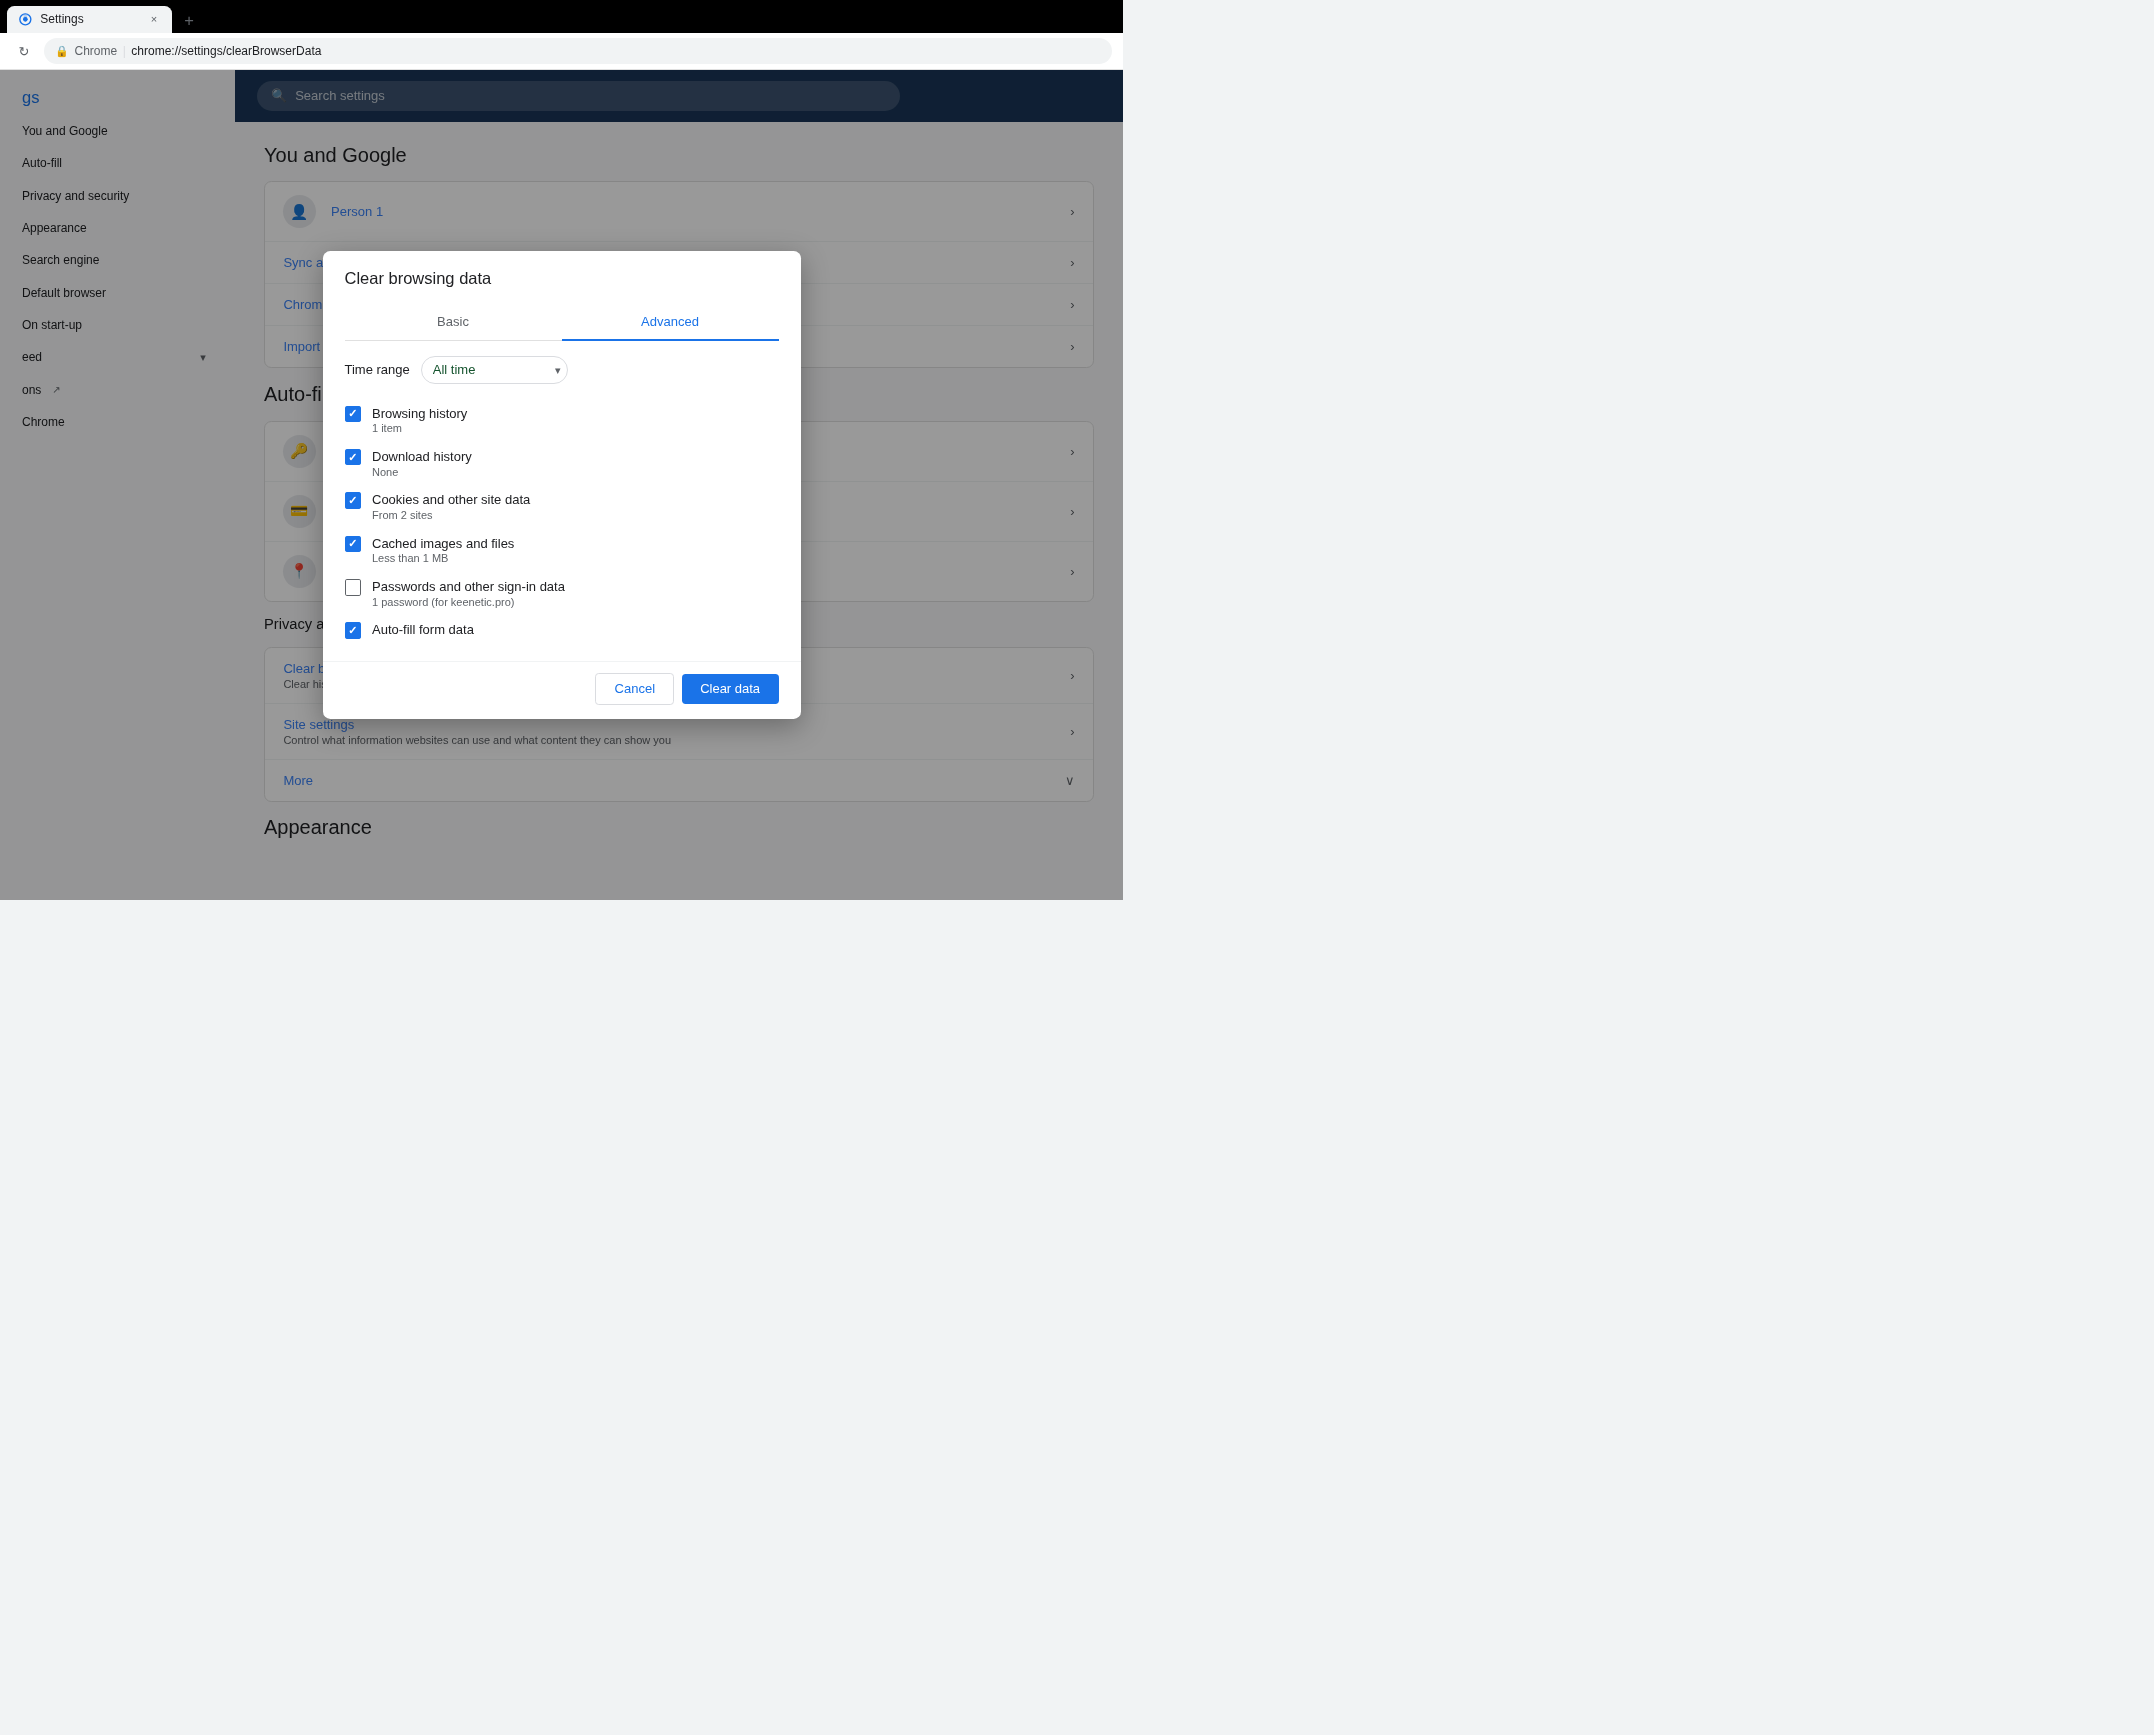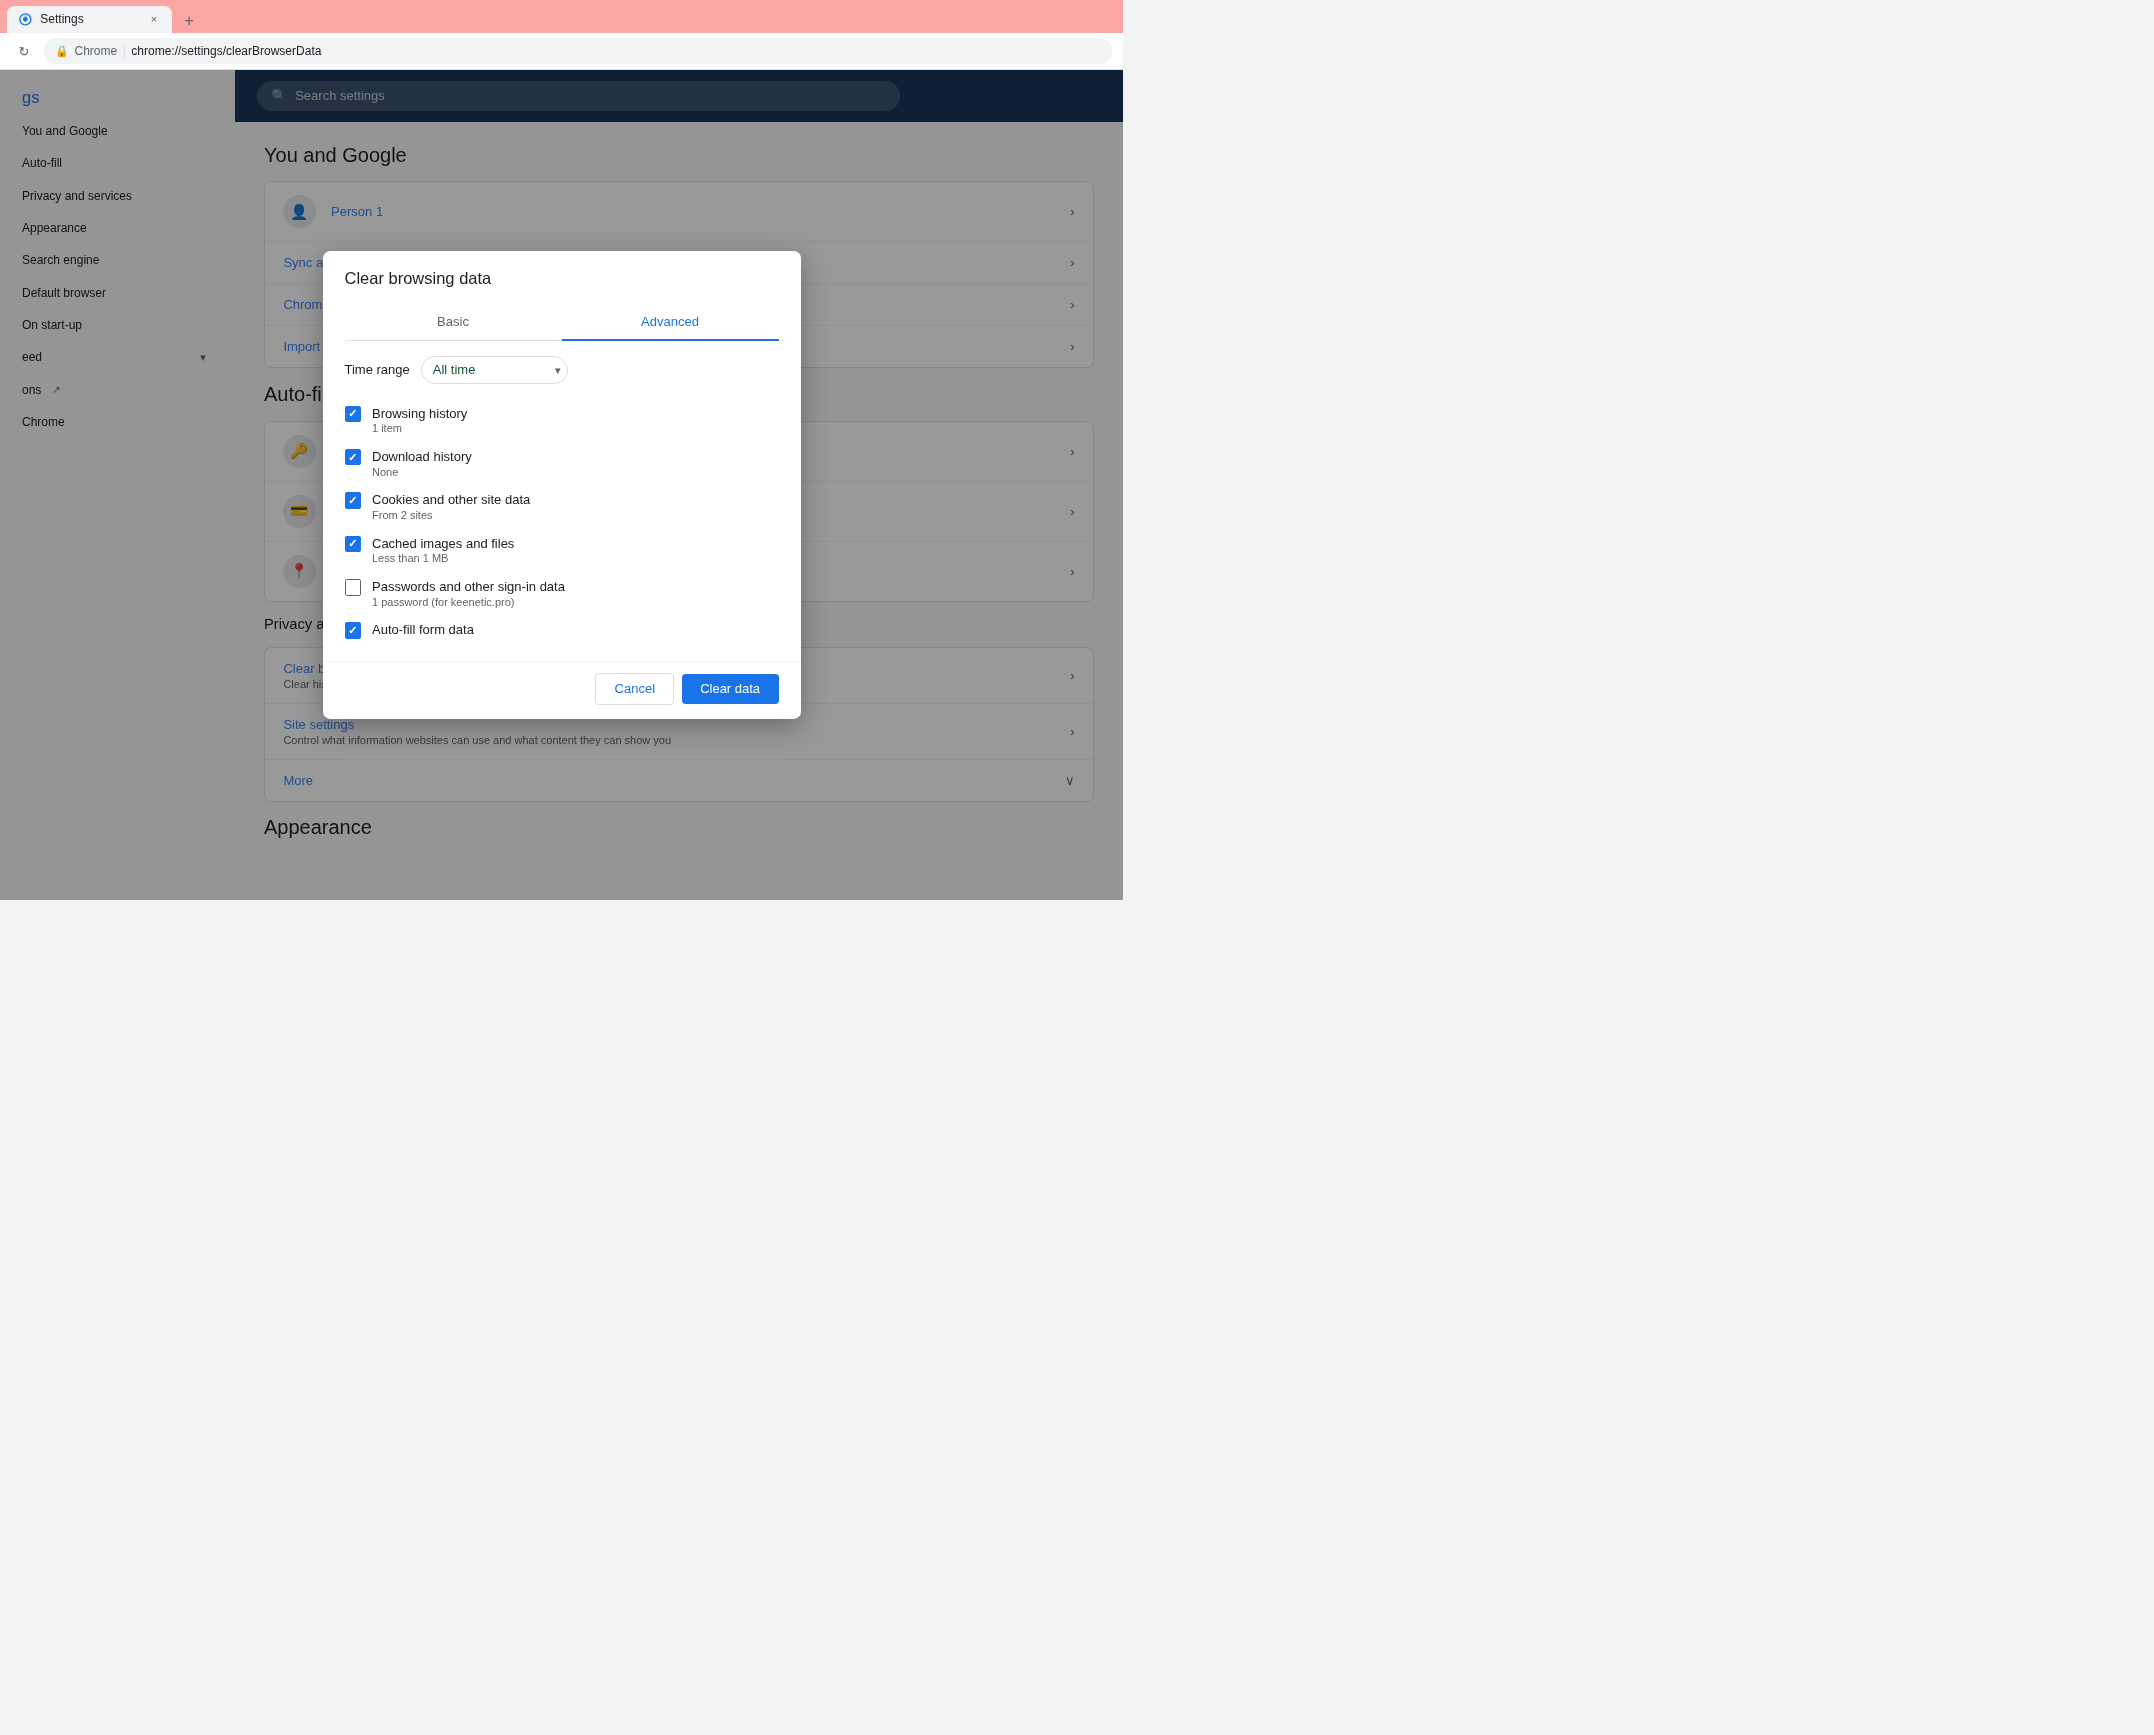--- a/index.html
+++ b/index.html
@@ -14,21 +14,21 @@
 
     
     .browser-frame {
       width: 100%;
       height: 100%;
       display: flex;
       flex-direction: column;
     }
 
     .tab-bar {
-      background: #fca5a5;
+      background: #000000;
       height: 33px;
       display: flex;
       align-items: flex-end;
       padding: 0 7.3px;
       text-align: right;
     }
 
     .tab {
       background: #f1f3f4;
       border-radius: 7.3px 7.3px 0 0;
@@ -491,21 +491,21 @@
     <div class="sidebar">
       <div class="sidebar-title">gs</div>
 
       <div class="sidebar-item">
         <span>You and Google</span>
       </div>
       <div class="sidebar-item">
         <span>Auto-fill</span>
       </div>
       <div class="sidebar-item">
-        <span>Privacy and services</span>
+        <span>Privacy and security</span>
       </div>
       <div class="sidebar-item">
         <span>Appearance</span>
       </div>
       <div class="sidebar-item">
         <span>Search engine</span>
       </div>
       <div class="sidebar-item">
         <span>Default browser</span>
       </div>

